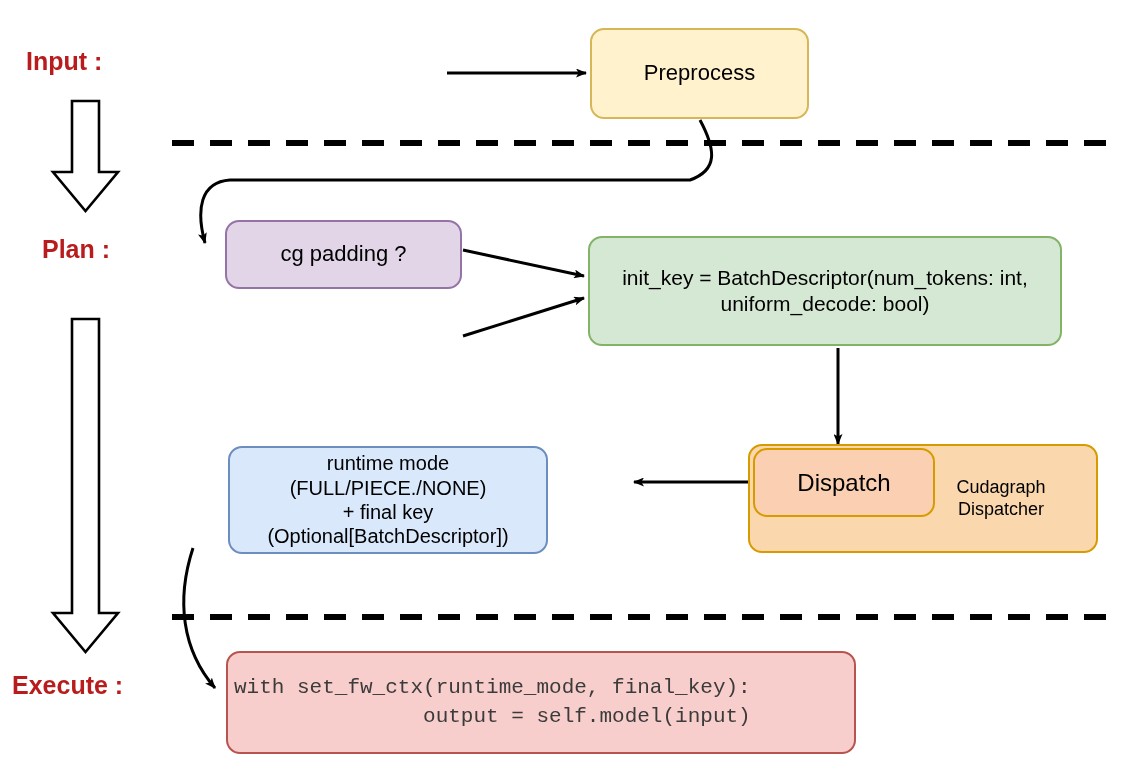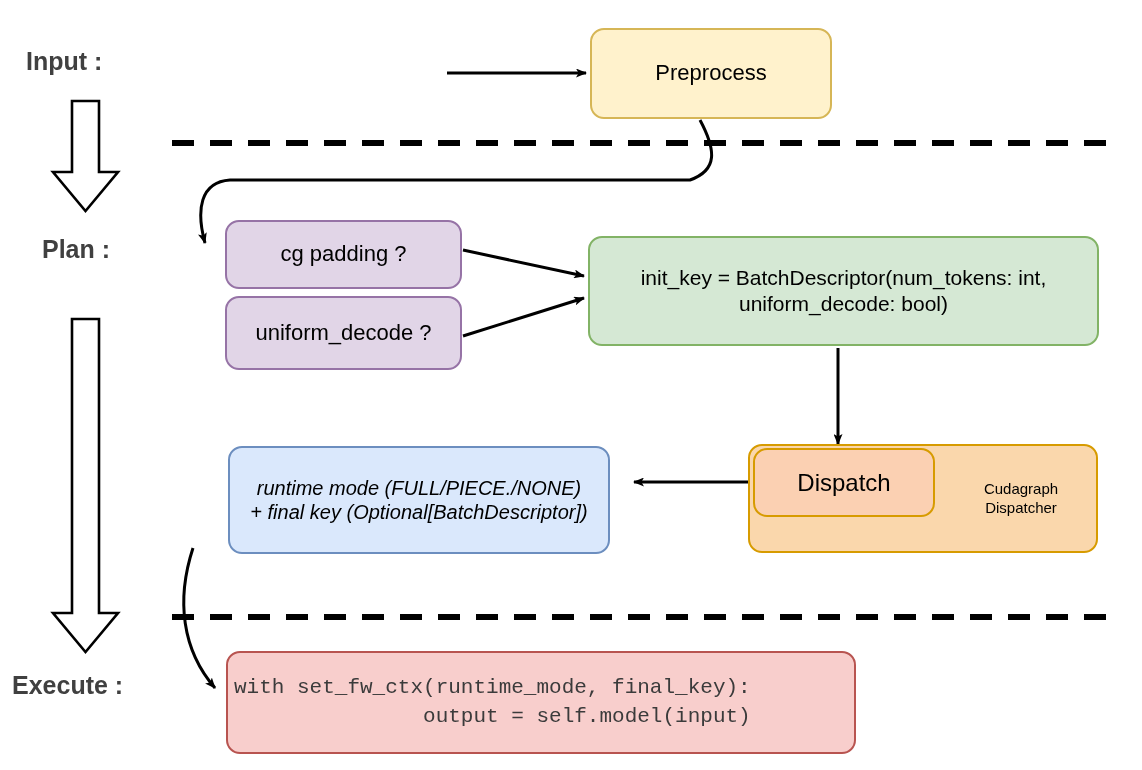--- a/index.html
+++ b/index.html
@@ -23,21 +23,21 @@
     top: 0;
     left: 0;
     width: 1142px;
     height: 770px;
   }
   .stage-label {
     position: absolute;
     font-family: "Liberation Sans", sans-serif;
     font-weight: bold;
     font-size: 25px;
-    color: #404040;
+    color: #b91c1c;
     white-space: nowrap;
     letter-spacing: 0px;
   }
   .node {
     position: absolute;
     box-sizing: border-box;
     display: flex;
     align-items: center;
     justify-content: center;
     text-align: center;
@@ -51,52 +51,52 @@
   .node-text {
     display: block;
     white-space: pre-line;
   }
   .node-input-batch {
     left: 225px; top: 28px; width: 221px; height: 91px;
     background: #f8cecc; border-color: #b85450;
     font-size: 22px;
   }
   .node-preprocess {
-    left: 590px; top: 28px; width: 242px; height: 91px;
+    left: 590px; top: 28px; width: 219px; height: 91px;
     background: #fff2cc; border-color: #d6b656;
     font-size: 22px;
   }
   .node-cg-padding {
     left: 225px; top: 212px; width: 237px; height: 69px;
     background: #e1d5e7; border-color: #9673a6;
     font-size: 22px;
     margin-top: 8px;
   }
   .node-uniform-decode {
     left: 225px; top: 296px; width: 237px; height: 74px;
     background: #e1d5e7; border-color: #9673a6;
     font-size: 22px;
   }
   .node-init-key {
-    left: 588px; top: 236px; width: 511px; height: 110px;
+    left: 588px; top: 236px; width: 474px; height: 110px;
     background: #d5e8d4; border-color: #82b366;
     font-size: 21px;
   }
   .node-runtime-mode {
-    left: 228px; top: 446px; width: 382px; height: 108px;
+    left: 228px; top: 446px; width: 320px; height: 108px;
     background: #dae8fc; border-color: #6c8ebf;
     font-size: 20px;
-    font-style: italic;
   }
   .node-cudagraph-dispatcher {
     left: 748px; top: 444px; width: 350px; height: 109px;
     background: #fad7ac; border-color: #d79b00;
-    font-size: 15px;
+    font-size: 18px;
     align-items: center;
     justify-content: flex-end;
+    padding-right: 20px;
   }
   .node-cudagraph-dispatcher .node-text {
     width: 150px;
   }
   .node-dispatch {
     left: 753px; top: 448px; width: 182px; height: 69px;
     background: #fbd0b2; border-color: #d79b00;
     font-size: 24px;
   }
   .node-code {
@@ -159,23 +159,20 @@
 
 
   <div class="node node-preprocess">
     <span class="node-text">Preprocess</span>
   </div>
 
   <div class="node node-cg-padding">
     <span class="node-text">cg padding ?</span>
   </div>
 
-  <div class="node node-uniform-decode">
-    <span class="node-text">uniform_decode ?</span>
-  </div>
 
   <div class="node node-init-key">
     <span class="node-text">init_key = BatchDescriptor(num_tokens: int,
 uniform_decode: bool)</span>
   </div>
 
   <div class="node node-runtime-mode">
     <span class="node-text">runtime mode (FULL/PIECE./NONE)
 + final key (Optional[BatchDescriptor])</span>
   </div>

